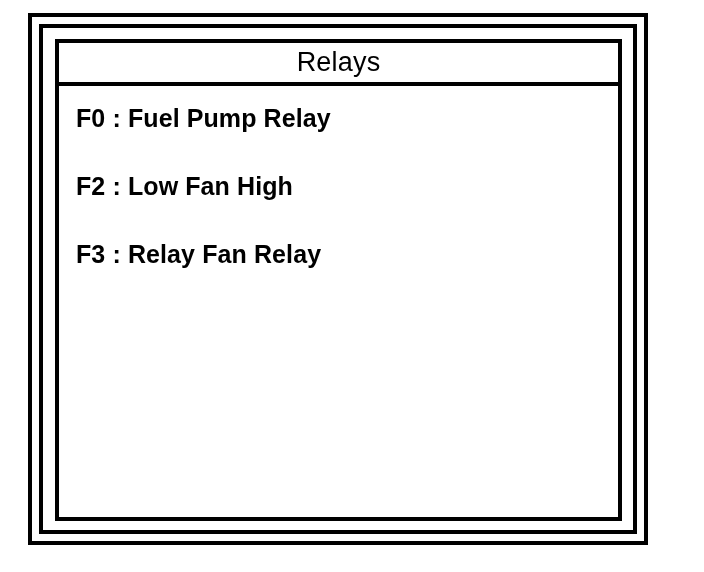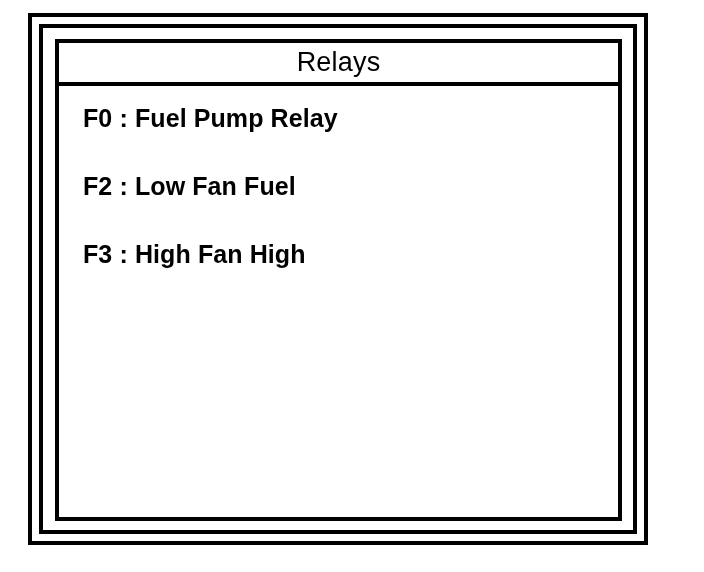--- a/index.html
+++ b/index.html
@@ -78,21 +78,21 @@
     position: relative;
     background: #ffffff;
     padding: 0;
   }
 
   .relay-list {
     list-style: none;
     margin: 0;
     padding: 0;
     position: absolute;
-    left: 24px;
+    left: 17px;
     top: 20px;
     right: 0;
   }
   .relay-item {
     height: 68px;
     display: flex;
     align-items: flex-start;
     white-space: nowrap;
   }
   .relay-label {
@@ -115,21 +115,21 @@
   <div class="panel-titlebar">
     <span class="panel-title">Relays</span>
   </div>
 
   <div class="panel-body">
     <ul class="relay-list">
       <li class="relay-item">
         <span class="relay-label">F0 : Fuel Pump Relay</span>
       </li>
       <li class="relay-item">
-        <span class="relay-label">F2 : Low Fan Fuel</span>
+        <span class="relay-label">F2 : Low Fan High</span>
       </li>
       <li class="relay-item">
-        <span class="relay-label">F3 : High Fan High</span>
+        <span class="relay-label">F3 : Relay Fan Relay</span>
       </li>
     </ul>
   </div>
 
 </div>
 
 </body></html>

